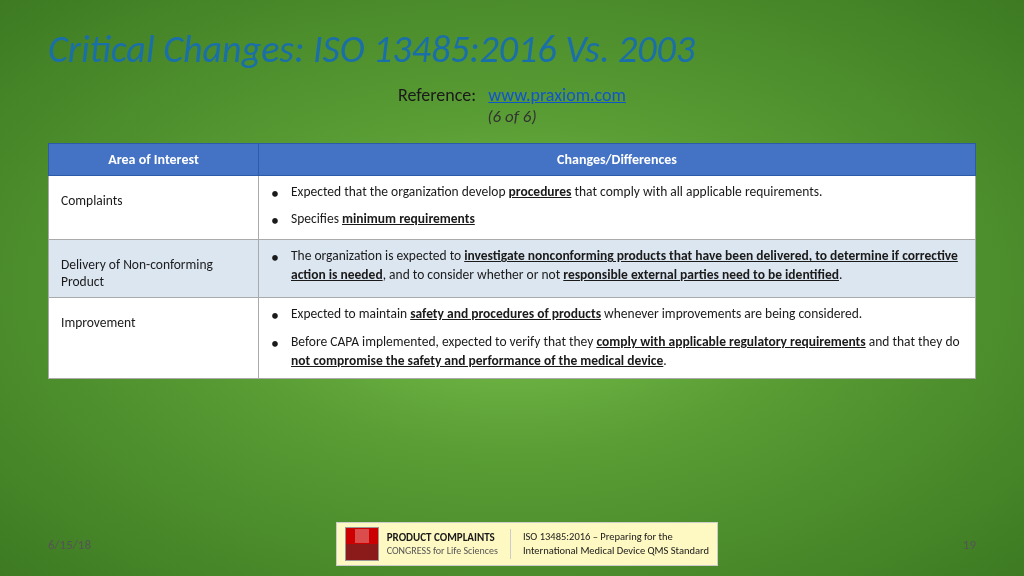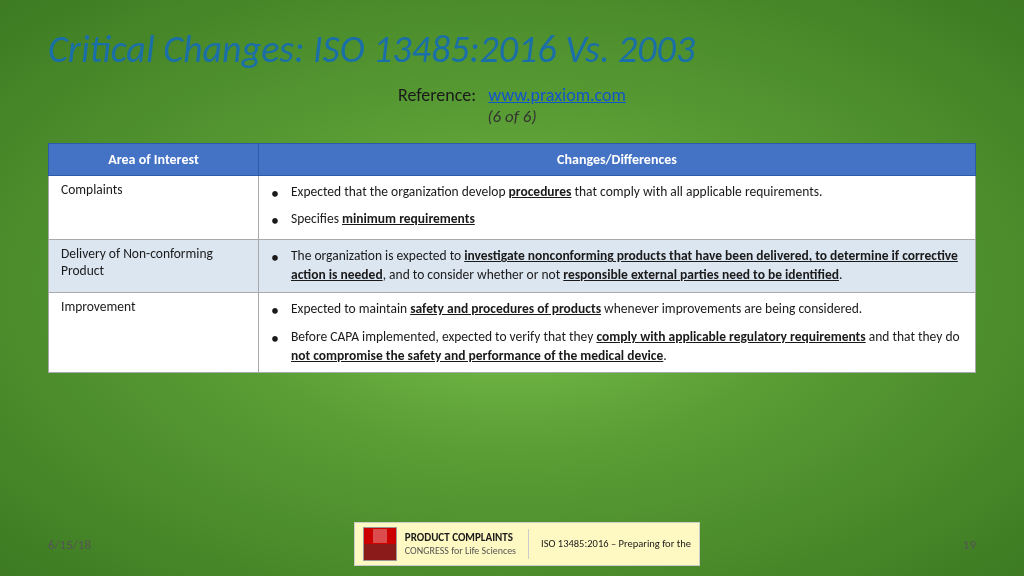--- a/index.html
+++ b/index.html
@@ -91,21 +91,21 @@
       padding: 7px 12px;
       vertical-align: top;
       border: 1px solid #aaa;
       color: #1a1a1a;
     }
 
     .data-table tbody td:first-child {
       width: 210px;
       font-weight: 400;
       vertical-align: top;
-      padding-top: 5px;
+      padding-top: 16px;
     }
 
     .data-table tbody tr:nth-child(odd) {
       background: #ffffff;
     }
 
     .data-table tbody tr:nth-child(even) {
       background: #dce6f1;
     }
 
@@ -291,17 +291,18 @@
       </div>
       <div style="background:#8B1A1A; flex:1;"></div>
     </div>
     <div class="footer-logo-text">
       <span class="footer-logo-text-main">PRODUCT COMPLAINTS</span>
       <span class="footer-logo-text-sub">CONGRESS for Life Sciences</span>
     </div>
     <div style="width:1px; height:30px; background:#ccc; margin: 0 4px;"></div>
     <div class="footer-logo-desc">
       <span>ISO 13485:2016 – Preparing for the</span><br>
+      <span>International Medical Device QMS Standard</span>
     </div>
   </div>
 
   <span class="footer-page">19</span>
 </div>
 
 </body></html>

